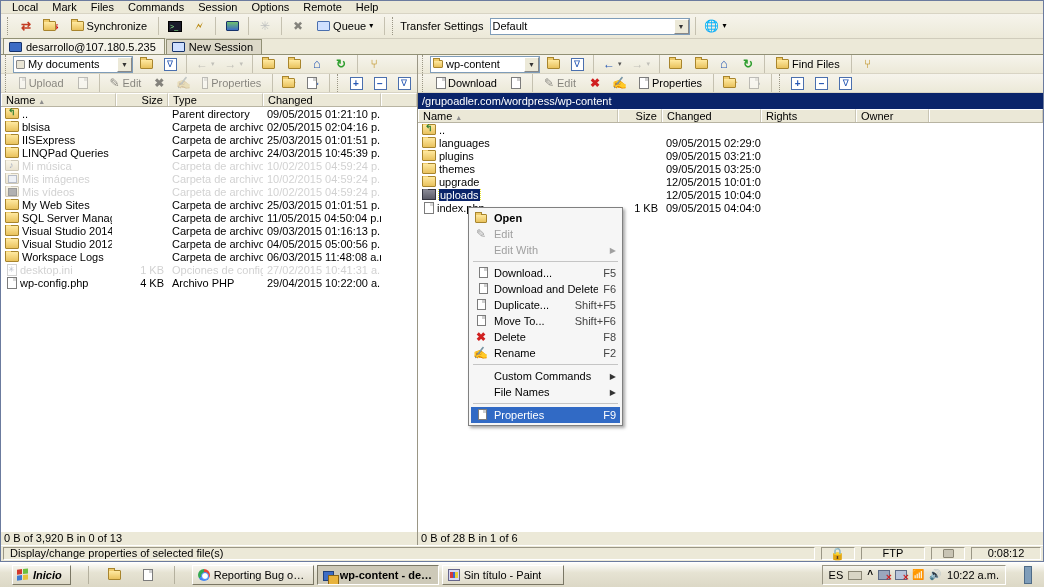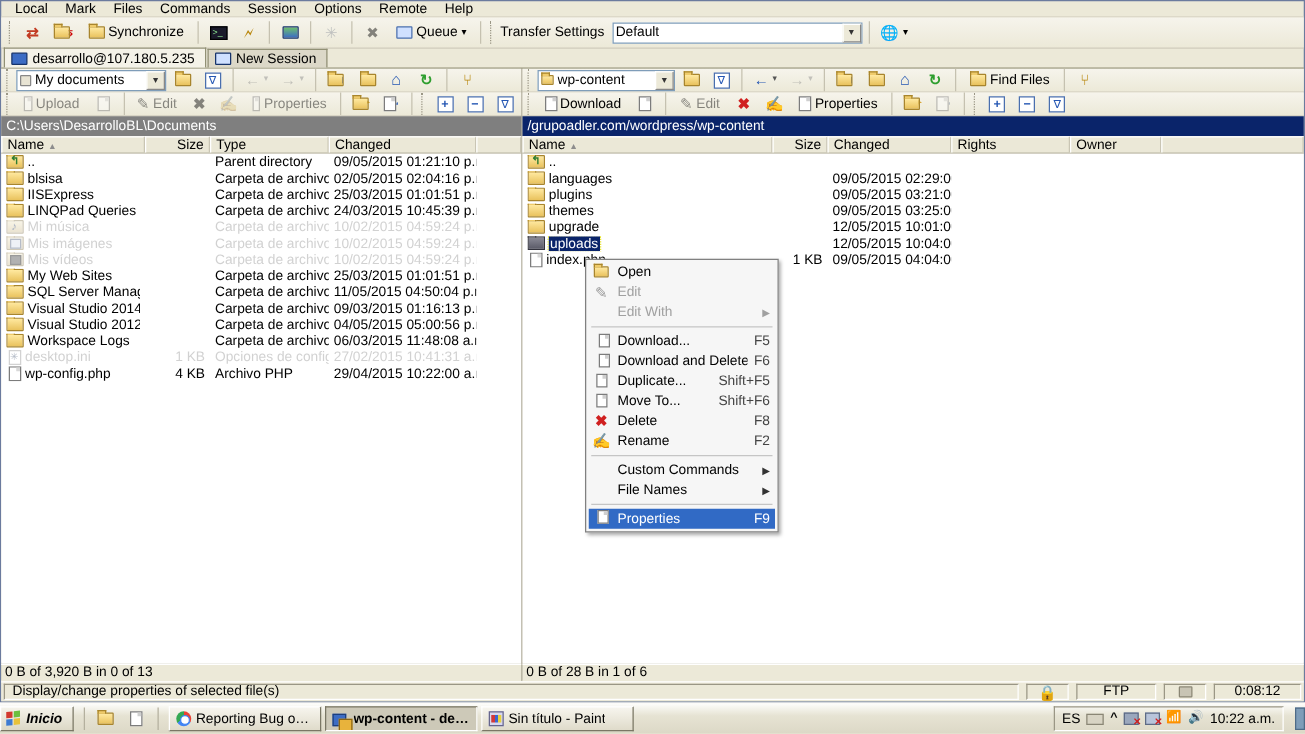--- a/index.html
+++ b/index.html
@@ -90,27 +90,27 @@
   .seg.c { justify-content:center; }
 
   
   .ctxmenu { position:absolute; left:468px; top:207px; width:155px; background:#F6F6F6; border:1px solid #808080; box-shadow:2px 2px 3px rgba(0,0,0,.35); padding:2px; z-index:50; }
   .mi { height:16px; display:flex; align-items:center; gap:5px; padding:0 4px 0 2px; }
   .mi .micon { width:16px; text-align:center; flex:0 0 auto; font-size:10px; }
   .mi .mlabel { flex:1; white-space:nowrap; overflow:hidden; }
   .mi .msc { color:#444; }
   .mi .sub { font-size:8px; color:#333; }
   .mi.disabled .mlabel, .mi.disabled .msc, .mi.disabled .sub { color:#A0A0A0; }
-  .mi.bold .mlabel { font-weight:normal; }
+  .mi.bold .mlabel { font-weight:bold; }
   .mi.hl { background:#316AC5; }
   .mi.hl .mlabel, .mi.hl .msc { color:#fff; }
   .msep { height:1px; background:#C5C5C5; margin:3px 2px; }
 
   
-  .taskbar { position:absolute; left:0; top:562px; width:1044px; height:25px; background:linear-gradient(#FDFDFB,#E6E3D3 40%,#DCD8C6); border-top:1px solid #fff; display:flex; align-items:center; padding:0 0; gap:6px; }
+  .taskbar { position:absolute; left:0; top:562px; width:1044px; height:25px; background:linear-gradient(#FDFDFB,#E6E3D3 40%,#DCD8C6); border-top:1px solid #fff; display:flex; align-items:center; padding:0 12px; gap:15px; }
   .startbtn { height:20px; display:flex; align-items:center; gap:4px; padding:0 8px 0 4px; background:linear-gradient(#f5f3ea,#dcd8c6); border:1px solid; border-color:#fff #7a7765 #7a7765 #fff; font-weight:bold; font-style:italic; }
   .winflag { width:12px; height:12px; display:grid; grid-template-columns:5px 5px; grid-template-rows:5px 5px; gap:1px; transform:skewY(-6deg); }
   .winflag i { display:block; }
   .taskdiv { width:1px; height:18px; background:#b4b09e; margin:0 2px; }
   .qicon { width:18px; height:18px; display:flex; align-items:center; justify-content:center; }
   .taskbtn { height:20px; width:122px; display:flex; align-items:center; gap:4px; padding:0 5px; background:linear-gradient(#f7f5ee,#dfdbca); border:1px solid; border-color:#fff #7a7765 #7a7765 #fff; overflow:hidden; white-space:nowrap; }
   .taskbtn.active { background:#cdc9b8; border-color:#7a7765 #fff #fff #7a7765; font-weight:bold; }
   .taskbtn .tlabel { overflow:hidden; text-overflow:ellipsis; font-size:11px; }
   .chrome { width:12px; height:12px; border-radius:50%; background:conic-gradient(#EA4335 0 33%, #4285F4 33% 66%, #34A853 66% 100%); position:relative; flex:0 0 auto; }
   .chrome:after { content:""; position:absolute; left:3px; top:3px; width:6px; height:6px; border-radius:50%; background:#fff; border:1px solid #4285F4; }
@@ -287,21 +287,20 @@
         <span class="tbtn">
             <span class="pm">+</span>
           </span>
         <span class="tbtn">
             <span class="pm">−</span>
           </span>
         <span class="tbtn">
             <span class="filterbox">∇</span>
           </span>
       </div>
-      <div class="pathbar inactive">C:\Users\DesarrolloBL\Documents</div>
       <div class="lheader">
         <span class="hcell" style="width:115px"><span>Name</span><span class="sort">▲</span></span>
         <span class="hcell num" style="width:52px">Size</span>
         <span class="hcell" style="width:95px">Type</span>
         <span class="hcell" style="width:118px">Changed</span>
         <span class="hcell" style="flex:1"></span>
       </div>
       <div class="flist" id="leftlist">
           <div class="frow">
             <span class="fcell namecell" style="width: 115px;">

